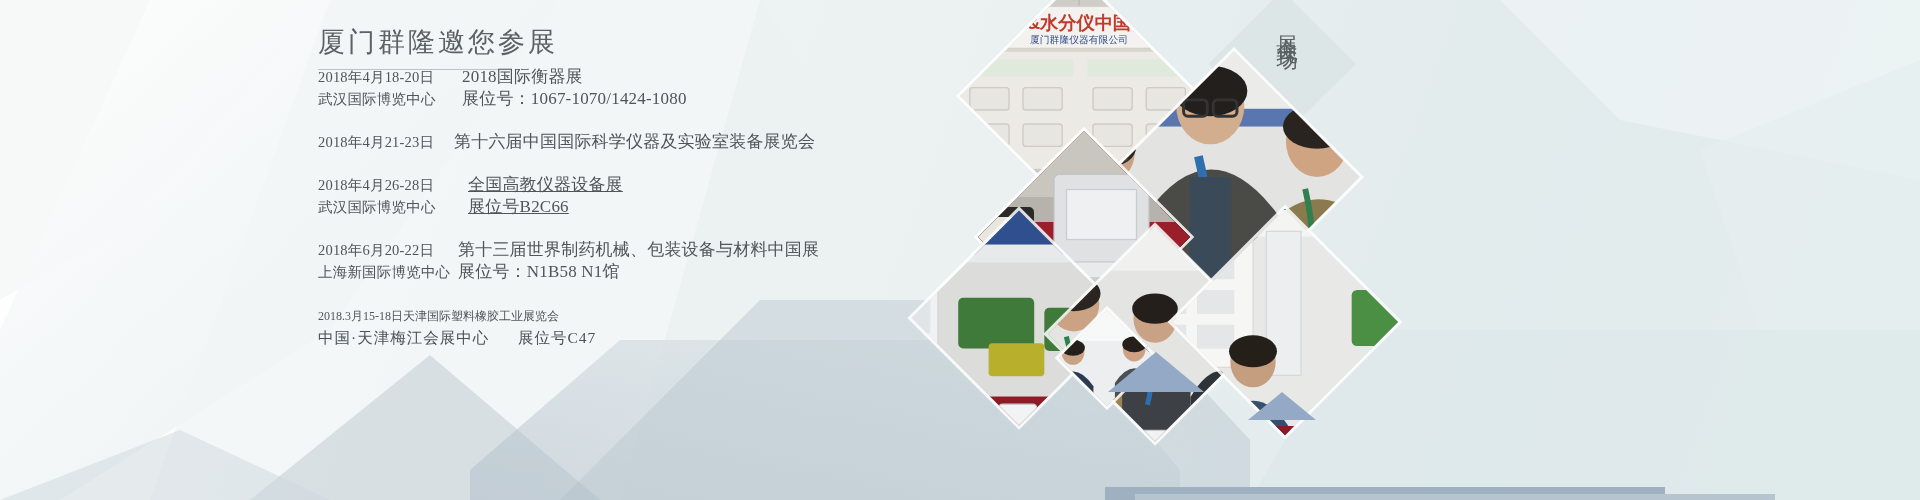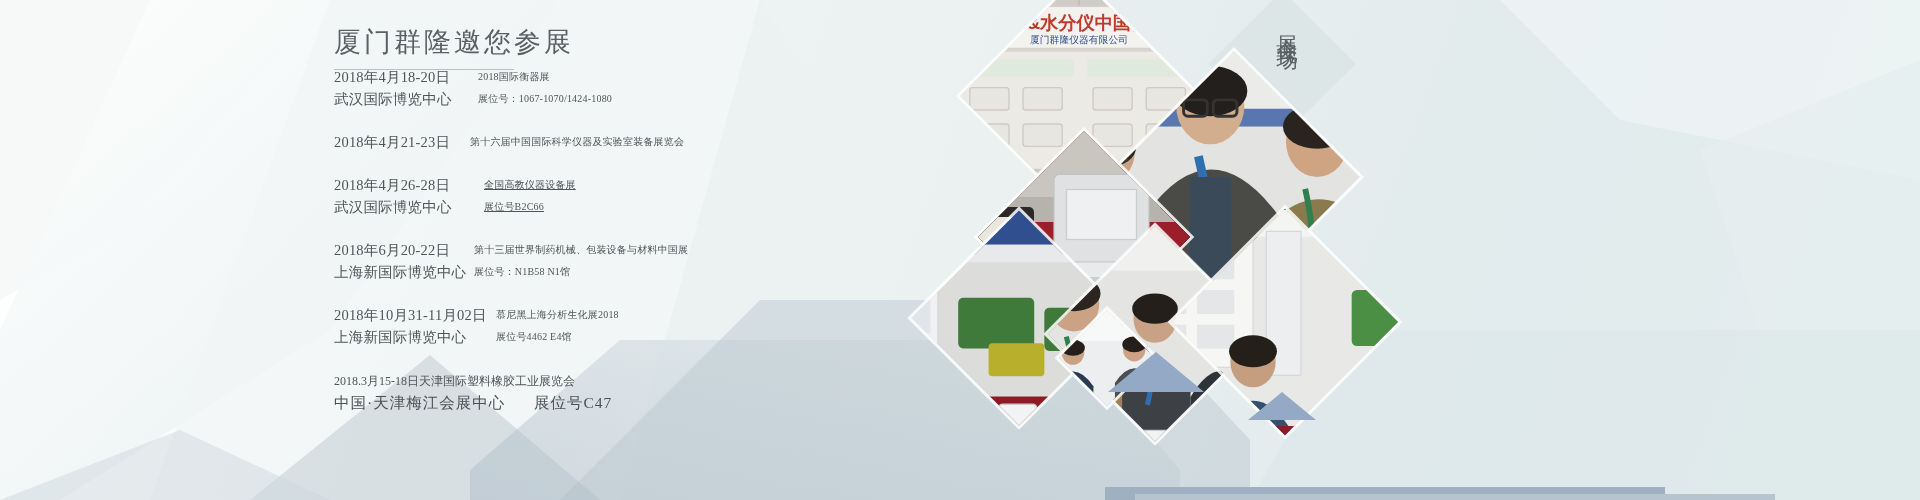--- a/index.html
+++ b/index.html
@@ -6,34 +6,34 @@
   body{
     width:1920px;height:500px;overflow:hidden;
     font-family:"Liberation Serif","DejaVu Serif",serif;
     background:#ffffff;
   }
   #stage{position:relative;width:1920px;height:500px;overflow:hidden;
          background:linear-gradient(110deg,#ffffff 0%,#fbfcfc 22%,#f2f5f5 45%,#e7eeee 62%,#dde8e9 78%,#e9f1f1 100%);}
   .poly{position:absolute;top:0;left:0;width:1920px;height:500px;}
 
   
-  #content{position:absolute;left:16px;top:0;width:1000px;height:419px;}
+  #content{position:absolute;left:0;top:0;width:1000px;height:419px;}
   #heading-wrap{position:absolute;left:318px;top:24px;width:420px;}
   #heading{
     font-size:27px;letter-spacing:3px;color:#5b6164;font-weight:400;
     font-family:"Liberation Serif","DejaVu Serif",serif;white-space:nowrap;
   }
   #heading-rule{margin-top:9px;width:180px;height:1px;background:#b9c2c4;}
 
   #events{position:absolute;left:318px;top:66px;width:660px;}
   .event{margin-bottom:21px;}
   .event:last-child{margin-bottom:0;}
   .erow{display:flex;align-items:center;white-space:nowrap;line-height:22px;}
   .ecol-a{width:122px;flex:0 0 122px;font-size:14.5px;color:#4f5558;letter-spacing:.2px;}
-  .ecol-b{font-size:10px;color:#4f5558;letter-spacing:.2px;}
+  .ecol-b{font-size:17px;color:#4f5558;letter-spacing:.2px;}
   .e-ind-0 .ecol-b{padding-left:22px;}
   .e-ind-1 .ecol-b{padding-left:14px;}
   .e-ind-2 .ecol-b{padding-left:12px;}
   .e-ind-3 .ecol-b{padding-left:28px;text-decoration:underline;}
   .e-ind-4 .ecol-b{padding-left:18px;}
   .event.wide .erow .ecol-a{width:150px;flex:0 0 150px;}
   .event.last .erow{display:block;}
   .event.last .l1{font-size:12px;color:#4f5558;}
   .event.last .l2{font-size:15.5px;color:#4b5154;letter-spacing:1px;margin-top:42px;}
   .event.last .l2 .venue{display:inline-block;min-width:200px;}
@@ -135,30 +135,20 @@
         <div class="erow">
           <span class="ecol-a">2018年6月20-22日</span>
           <span class="ecol-b">第十三届世界制药机械、包装设备与材料中国展</span>
         </div>
         <div class="erow">
           <span class="ecol-a">上海新国际博览中心</span>
           <span class="ecol-b">展位号：N1B58 N1馆</span>
         </div>
       </div>
 
-      <div class="event wide e-ind-2">
-        <div class="erow">
-          <span class="ecol-a">2018年10月31-11月02日</span>
-          <span class="ecol-b">慕尼黑上海分析生化展2018</span>
-        </div>
-        <div class="erow">
-          <span class="ecol-a">上海新国际博览中心</span>
-          <span class="ecol-b">展位号4462 E4馆</span>
-        </div>
-      </div>
 
       <div class="event last">
         <div class="erow">
           <span class="l1">2018.3月15-18日天津国际塑料橡胶工业展览会</span>
         </div>
         <div class="erow">
           <span class="l2"><span class="venue">中国·天津梅江会展中心</span><span>展位号C47</span></span>
         </div>
       </div>
 

